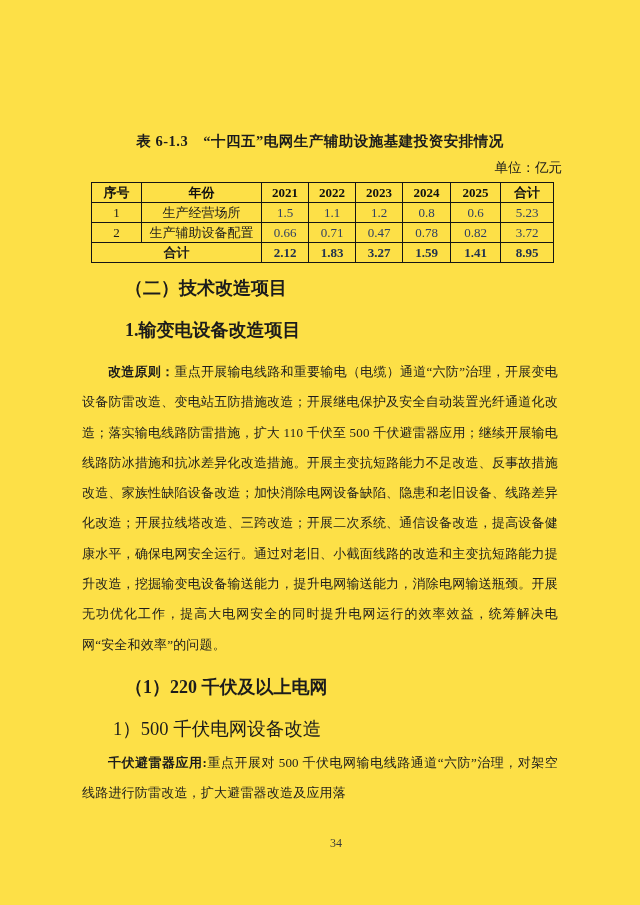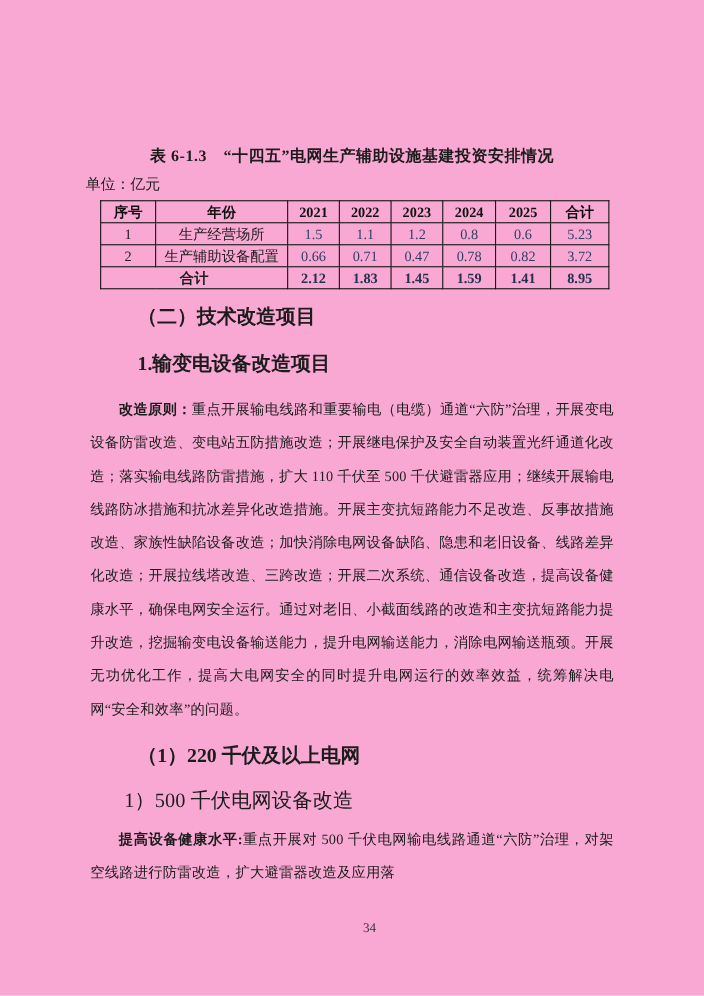--- a/index.html
+++ b/index.html
@@ -1,37 +1,38 @@
 <!DOCTYPE html>
 <html><head>
 <meta charset="utf-8">
 <style>
   html,body{margin:0;padding:0;background:#e8e8e8;}
   .page{
     position:relative;
     width:640px;height:905px;
     margin:0 auto;
-    background:#f9a8d4;
+    background:#fde047;
     font-family:"Liberation Serif","DejaVu Serif",serif;
     color:#1c1c1c;
     overflow:hidden;
   }
   .content{
     position:absolute;
     left:78px;top:132px;
     width:484px;
   }
   .caption{
     text-align:center;
     font-size:14.5px;
     font-weight:bold;
     margin:0 0 8px 0;
     letter-spacing:0.5px;
   }
   .unit{
+    text-align:right;
     font-size:13.5px;
     margin:0 0 5px 0;
   }
   table.inv{
     border-collapse:collapse;
     margin-left:13px;
     width:462px;
     table-layout:fixed;
     border:1.6px solid #151515;
     padding-left:40px;
@@ -134,34 +135,34 @@
           <td class="num">0.71</td>
           <td class="num">0.47</td>
           <td class="num">0.78</td>
           <td class="num">0.82</td>
           <td class="num">3.72</td>
         </tr>
         <tr class="total">
           <td colspan="2">合计</td>
           <td class="num">2.12</td>
           <td class="num">1.83</td>
-          <td class="num">1.45</td>
+          <td class="num">3.27</td>
           <td class="num">1.59</td>
           <td class="num">1.41</td>
           <td class="num">8.95</td>
         </tr>
       </tbody>
     </table>
 
     <div class="h-bold h1">（二）技术改造项目</div>
     <div class="h-bold">1.输变电设备改造项目</div>
 
     <p class="body"><span class="lead">改造原则：</span><span>重点开展输电线路和重要输电（电缆）通道“六防”治理，开展变电设备防雷改造、变电站五防措施改造；开展继电保护及安全自动装置光纤通道化改造；落实输电线路防雷措施，扩大 110 千伏至 500 千伏避雷器应用；继续开展输电线路防冰措施和抗冰差异化改造措施。开展主变抗短路能力不足改造、反事故措施改造、家族性缺陷设备改造；加快消除电网设备缺陷、隐患和老旧设备、线路差异化改造；开展拉线塔改造、三跨改造；开展二次系统、通信设备改造，提高设备健康水平，确保电网安全运行。通过对老旧、小截面线路的改造和主变抗短路能力提升改造，挖掘输变电设备输送能力，提升电网输送能力，消除电网输送瓶颈。开展无功优化工作，提高大电网安全的同时提升电网运行的效率效益，统筹解决电网“安全和效率”的问题。</span></p>
 
     <div class="h-bold">（1）220 千伏及以上电网</div>
     <div class="h-normal">1）500 千伏电网设备改造</div>
 
-    <p class="body"><span class="lead">提高设备健康水平:</span><span>重点开展对 500 千伏电网输电线路通道“六防”治理，对架空线路进行防雷改造，扩大避雷器改造及应用落</span></p>
+    <p class="body"><span class="lead">千伏避雷器应用:</span><span>重点开展对 500 千伏电网输电线路通道“六防”治理，对架空线路进行防雷改造，扩大避雷器改造及应用落</span></p>
 
   </div>
 
   <div class="pagenum">34</div>
 </div>
 
 </body></html>

